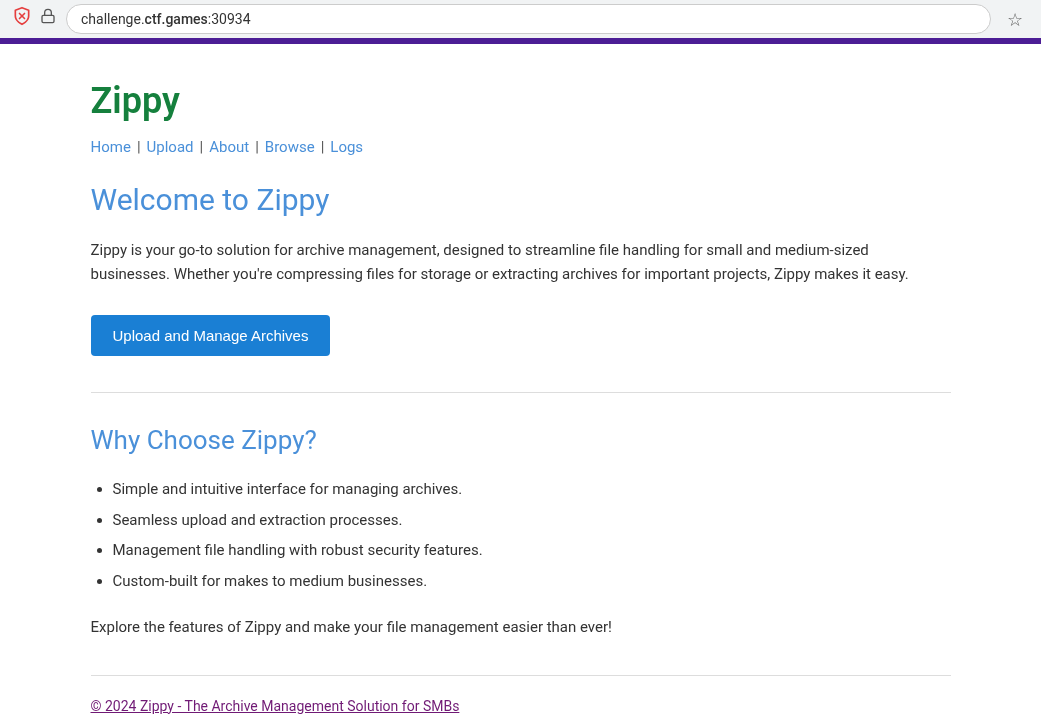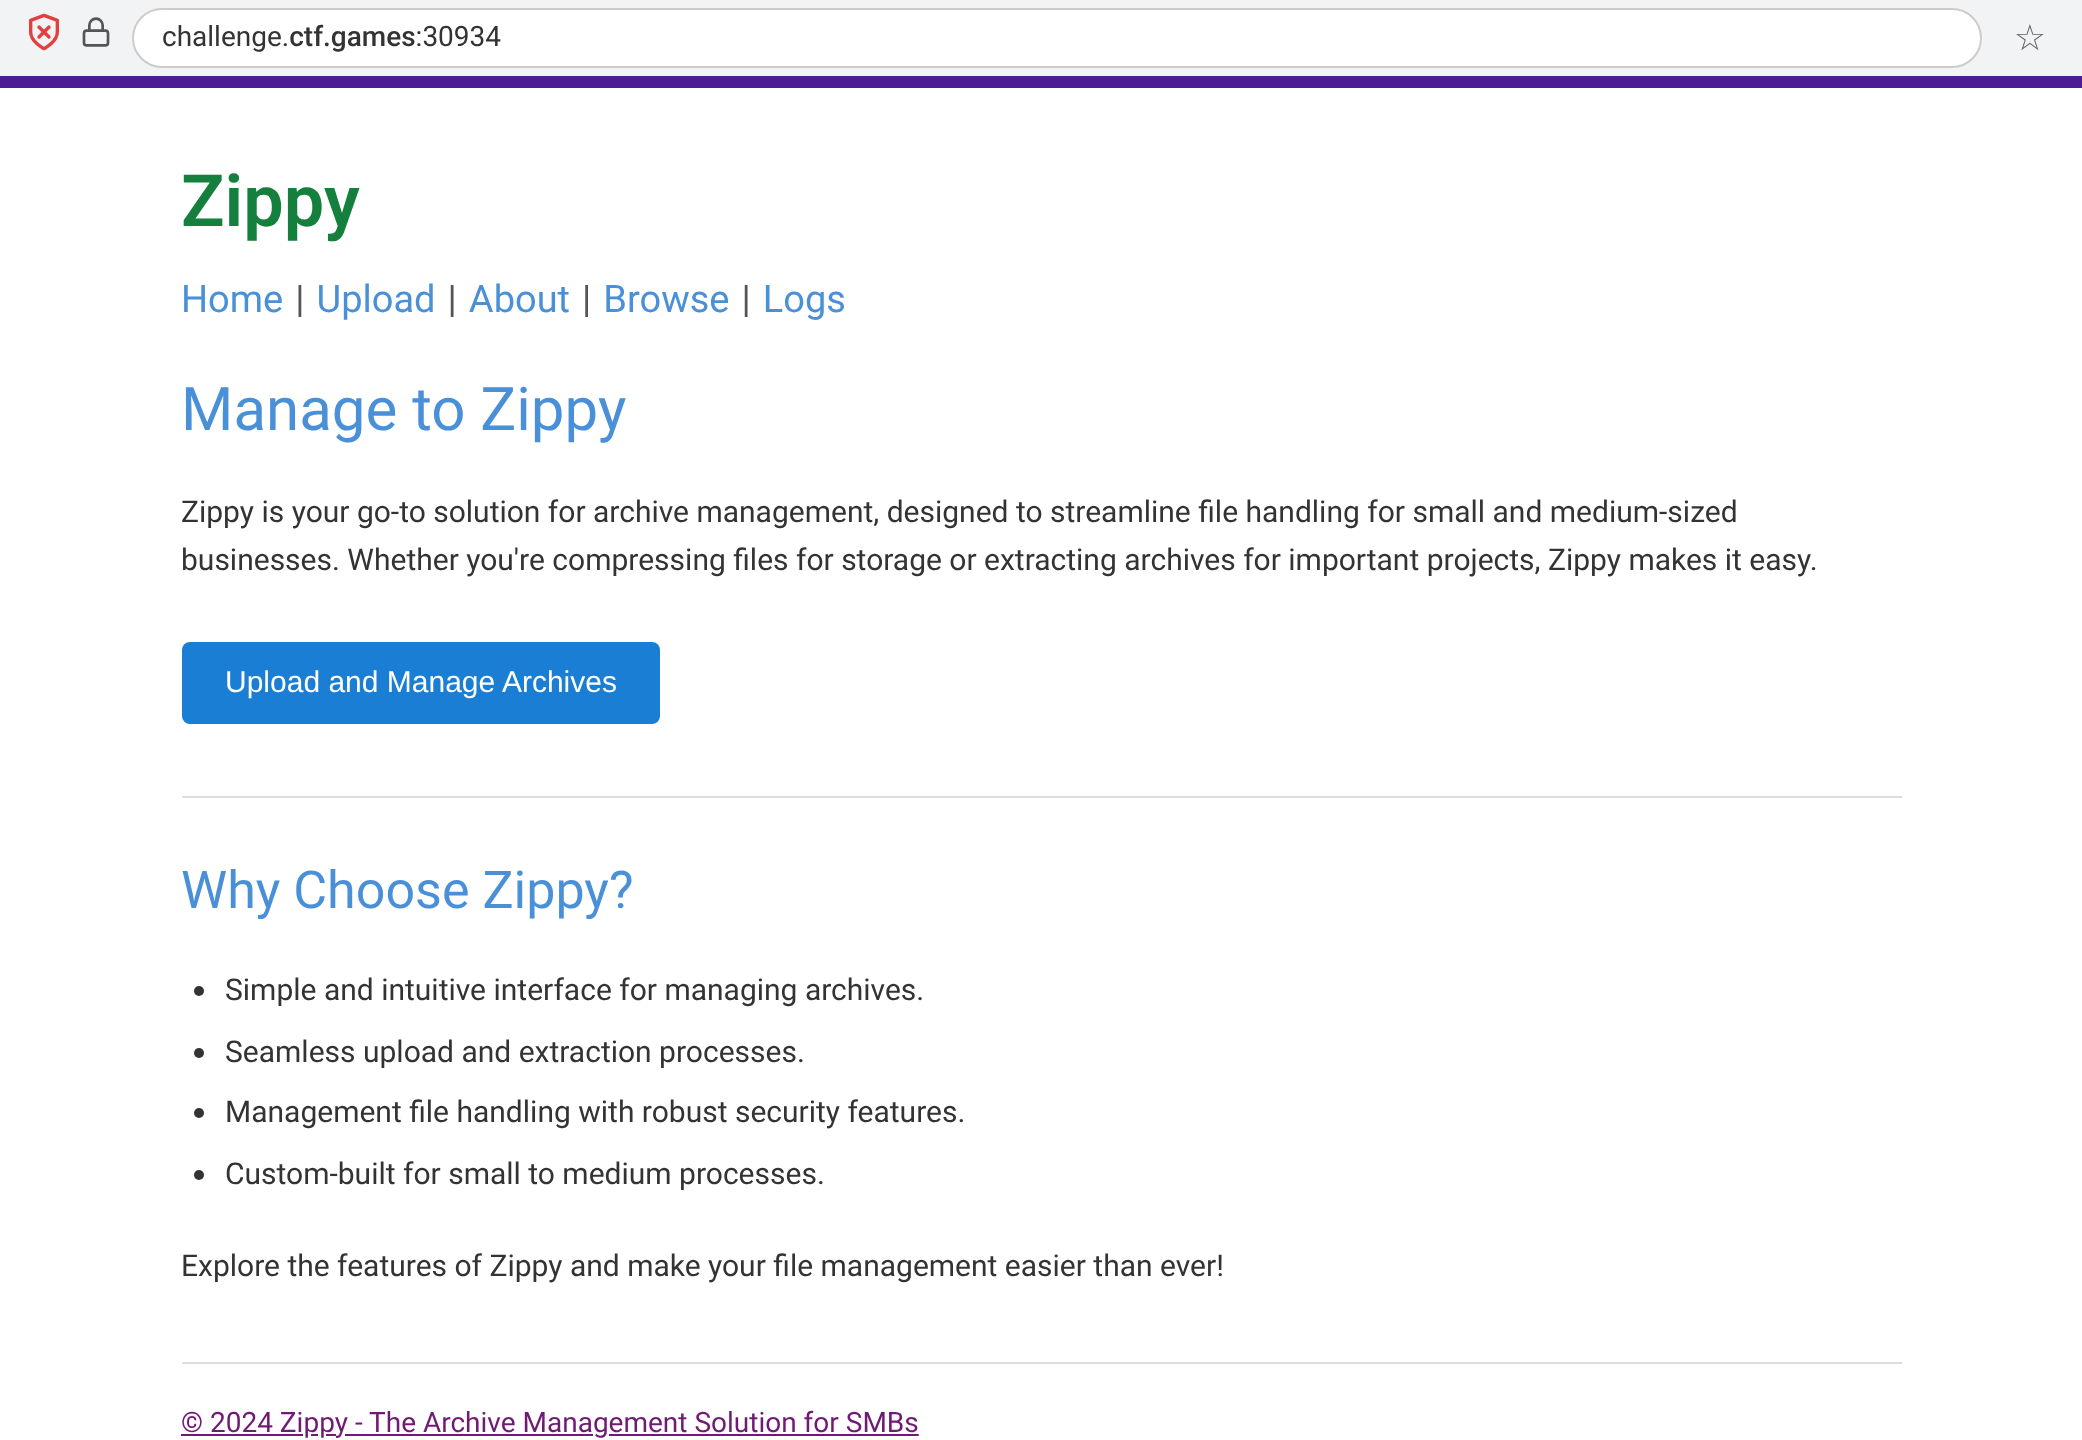--- a/index.html
+++ b/index.html
@@ -78,21 +78,21 @@
       font-weight: 600;
       color: #15803d;
       margin-bottom: 8px;
     }
 
     .nav-bar {
       display: flex;
       align-items: center;
       gap: 0;
       margin-bottom: 18px;
-      font-size: 19px;
+      font-size: 15px;
     }
 
     .nav-bar a {
       color: #4a90d9;
       text-decoration: none;
       cursor: pointer;
     }
 
     .nav-separator {
       color: #555;
@@ -207,35 +207,35 @@
     <span class="nav-separator">|</span>
     <a>Upload</a>
     <span class="nav-separator">|</span>
     <a>About</a>
     <span class="nav-separator">|</span>
     <a>Browse</a>
     <span class="nav-separator">|</span>
     <a>Logs</a>
   </nav>
 
-  <h2 class="welcome-heading">Manage to Zippy</h2>
+  <h2 class="welcome-heading">Welcome to Zippy</h2>
 
   <p class="intro-text">Zippy is your go-to solution for archive management, designed to streamline file handling for small and medium-sized businesses. Whether you're compressing files for storage or extracting archives for important projects, Zippy makes it easy.</p>
 
   <button class="upload-btn">Upload and Manage Archives</button>
 
   <hr class="divider">
 
   <h3 class="section-heading">Why Choose Zippy?</h3>
 
   <ul class="features-list">
     <li>Simple and intuitive interface for managing archives.</li>
     <li>Seamless upload and extraction processes.</li>
     <li>Management file handling with robust security features.</li>
-    <li>Custom-built for small to medium processes.</li>
+    <li>Custom-built for makes to medium businesses.</li>
   </ul>
 
   <p class="explore-text">Explore the features of Zippy and make your file management easier than ever!</p>
 
   <hr class="footer-divider">
 
   <p class="footer-text">© 2024 Zippy - The Archive Management Solution for SMBs</p>
 
 </div>
 

